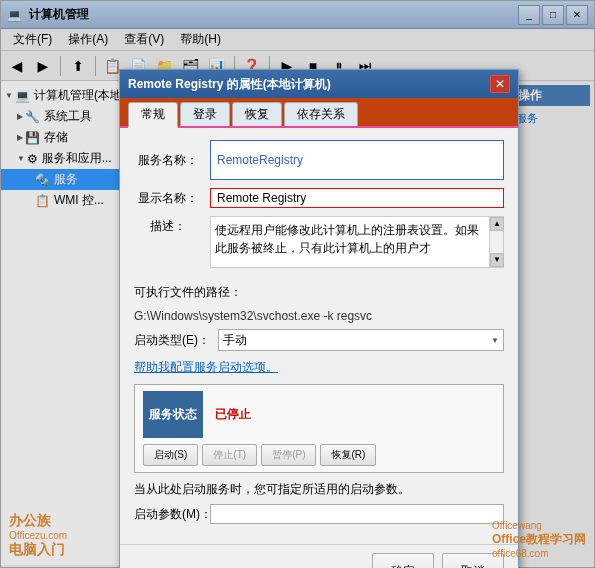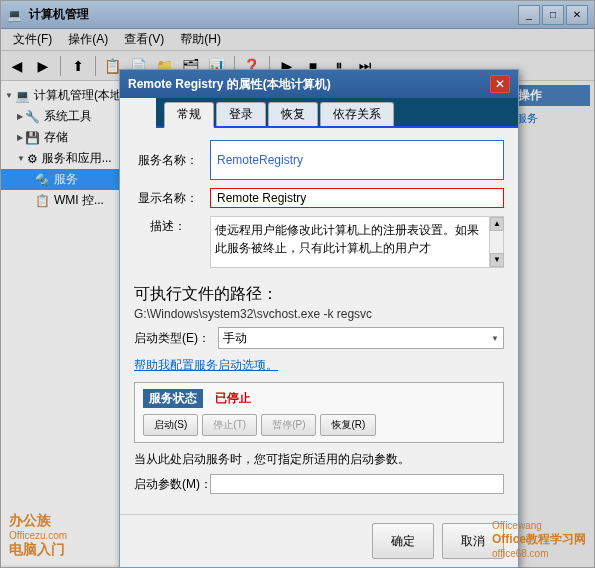--- a/index.html
+++ b/index.html
@@ -236,24 +236,23 @@
       align-items: center;
       justify-content: center;
       font-size: 12px;
       cursor: pointer;
       border-radius: 2px;
     }
 
     
     .dialog-tabs {
       display: flex;
-      background: #0c4a6e;
-      border-bottom: 2px solid #1d4ed8;
+      background: #c2410c;
+      border-bottom: 2px solid #ec4899;
       padding: 4px 8px 0;
-      margin-left: 36px;
     }
     .dialog-tab {
       padding: 3px 12px;
       font-size: 12px;
       cursor: pointer;
       border: 1px solid #aaa;
       border-bottom: none;
       background: #e0e8f0;
       margin-right: 2px;
       border-radius: 3px 3px 0 0;
@@ -330,22 +329,22 @@
     }
     .scroll-track {
       flex: 1;
       background: #f0f0f0;
     }
 
     .path-area {
       margin-bottom: 6px;
     }
     .path-label {
-      font-size: 16px;
-      margin-bottom: 2px;
+      font-size: 12px;
+      margin-bottom: 8px;
     }
     .path-value {
       font-size: 12px;
       color: #333;
     }
 
     .startup-row {
       display: flex;
       align-items: center;
       margin-bottom: 8px;
@@ -388,21 +387,21 @@
     .service-status-row {
       display: flex;
       align-items: center;
       margin-bottom: 6px;
     }
     .service-status-label {
       font-size: 12px;
       font-weight: bold;
       background: #336699;
       color: #fff;
-      padding: 1px 6px;
+      padding: 15px 6px;
       margin-right: 12px;
     }
     .service-status-value {
       font-size: 12px;
       color: #cc0000;
       font-weight: bold;
     }
 
     .service-btns {
       display: flex;

